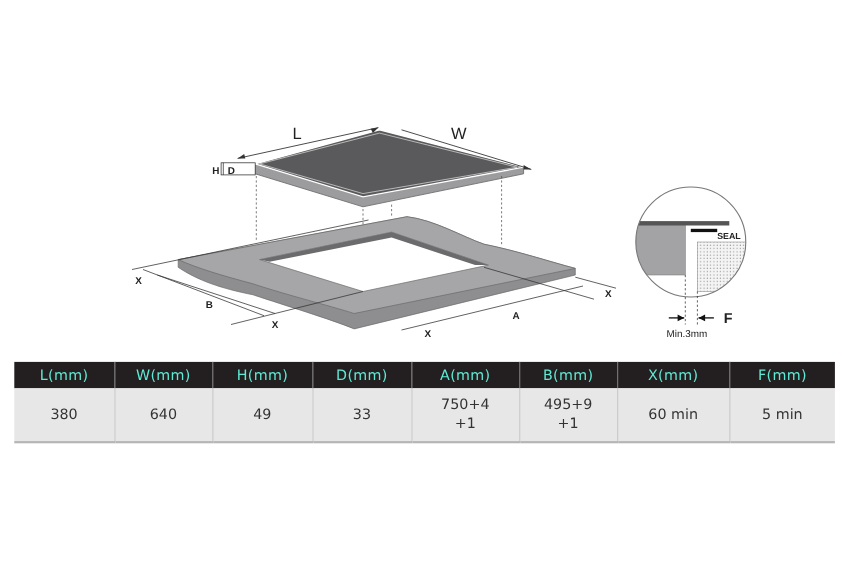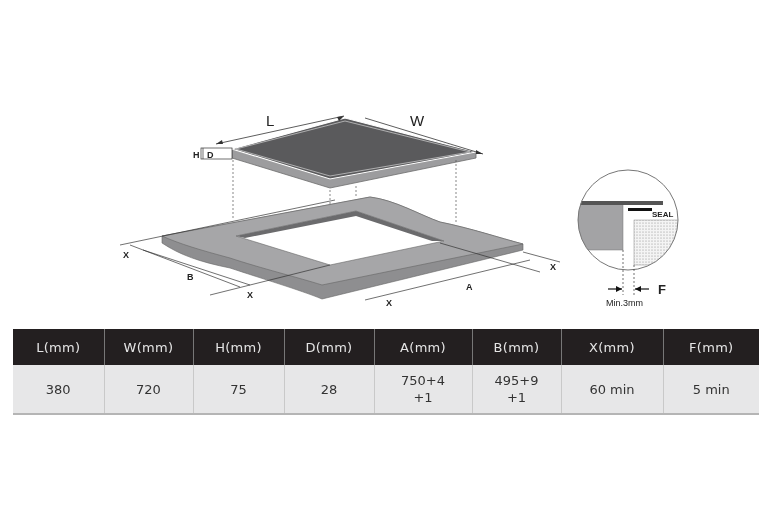--- a/index.html
+++ b/index.html
@@ -1,20 +1,20 @@
 <!DOCTYPE html>
 <html><head>
 <meta charset="utf-8">
 <style>
   html, body { margin:0; padding:0; background:#ffffff; }
   body { width:768px; height:512px; position:relative; overflow:hidden; font-family:"DejaVu Sans", sans-serif; }
   #diagram { position:absolute; left:0; top:0; width:768px; height:320px; }
   .lbl { font-family:"Liberation Sans", sans-serif; fill:#222; }
   #spec-table { position:absolute; left:13px; top:329px; width:746px; border-collapse:collapse; table-layout:fixed; }
-  #spec-table th { background:#231f20; color:#e5e5e5; font-weight:normal; font-size:13px; height:36px; padding:0; border-right:1px solid #777; letter-spacing:0.3px; }
+  #spec-table th { background:#231f20; color:#5eead4; font-weight:normal; font-size:13px; height:24px; padding:0; border-right:1px solid #777; letter-spacing:0.3px; }
   #spec-table th:last-child { border-right:none; }
   #spec-table td { background:#e7e7e8; color:#333; font-size:13px; height:48px; padding:0; text-align:center; border-right:1px solid #c9c9c9; border-bottom:2px solid #b5b5b5; vertical-align:middle; }
   #spec-table td:last-child { border-right:none; }
   .stack { display:inline-block; text-align:center; line-height:17px; }
   .stack span { display:block; }
 </style>
 </head>
 <body>
 
 <svg id="diagram" viewBox="0 0 768 320" xmlns="http://www.w3.org/2000/svg">
@@ -120,23 +120,23 @@
       <th>D(mm)</th>
       <th>A(mm)</th>
       <th>B(mm)</th>
       <th>X(mm)</th>
       <th>F(mm)</th>
     </tr>
   </thead>
   <tbody>
     <tr>
       <td>380</td>
-      <td>720</td>
-      <td>75</td>
-      <td>28</td>
+      <td>640</td>
+      <td>49</td>
+      <td>33</td>
       <td>
         <div class="stack">
           <span>750+4</span>
           <span>+1</span>
         </div>
       </td>
       <td>
         <div class="stack">
           <span>495+9</span>
           <span>+1</span>

